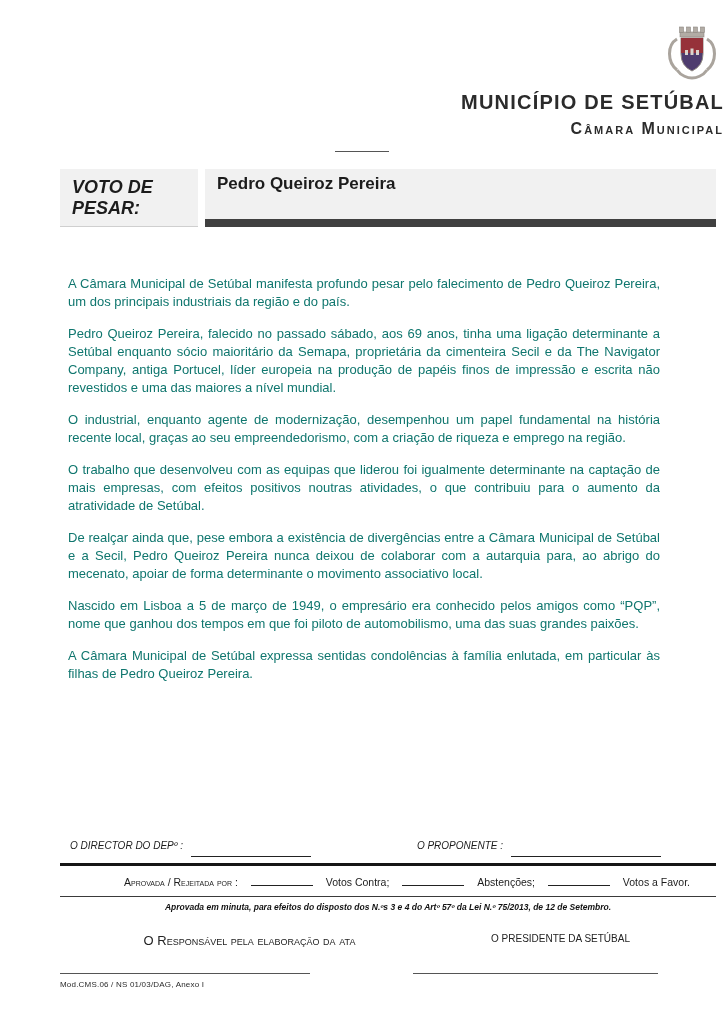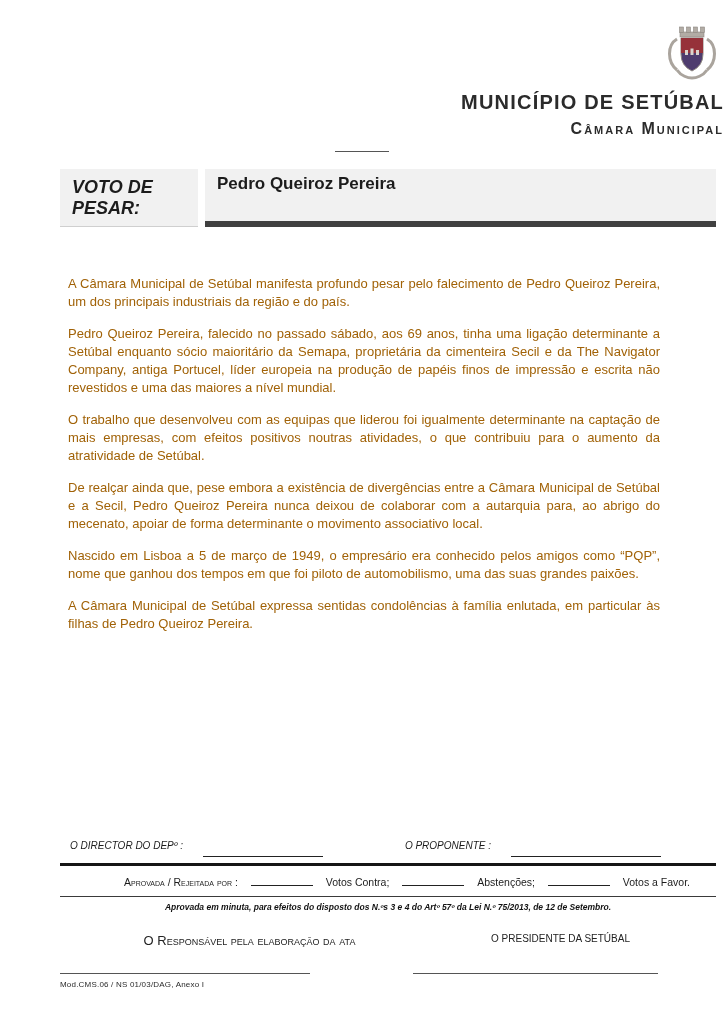--- a/index.html
+++ b/index.html
@@ -22,33 +22,33 @@
   .header-rule { width:54px; border:0; border-top:1px solid #555; margin:13px auto 0; }
 
   
   .title-bar { display:flex; gap:7px; margin:17px 8px 0 60px; }
   .title-label {
     width:138px; background:#f1f1f1; border-bottom:1px solid #cfcfcf;
     font-size:18px; font-weight:700; font-style:italic;
     padding:8px 0 7px 12px; box-sizing:border-box;
   }
   .title-subject {
-    flex:1; background:#f1f1f1; border-bottom:6px solid #404040;
+    flex:1; background:#f1f1f1; border-bottom:8px solid #404040;
     font-size:17px; font-weight:700; padding:5px 0 5px 12px;
   }
 
   
-  .body-text { margin:48px 64px 0 68px; text-align:justify; font-size:13px; line-height:18px; color:#a16207; }
+  .body-text { margin:48px 64px 0 68px; text-align:justify; font-size:13px; line-height:18px; color:#0f766e; }
   .body-text p { margin:0 0 14px 0; }
 
   
   .doc-footer { position:absolute; left:60px; top:840px; width:656px; font-size:10px; }
 
   .sig-row { display:flex; justify-content:space-between; align-items:flex-end; padding:0 55px 0 10px; }
-  .sig-group { display:flex; align-items:flex-end; gap:20px; }
+  .sig-group { display:flex; align-items:flex-end; gap:8px; }
   .sig-label { font-style:italic; font-size:10px; padding-bottom:6px; white-space:nowrap; }
   .sig-line-sm { border-bottom:1px solid #222; height:14px; }
   .w120 { width:120px; } .w150 { width:150px; }
 
   .thick-rule { border:0; border-top:3px solid #151515; margin:6px 0 0 0; }
 
   .approval-row {
     display:flex; justify-content:space-between; align-items:baseline;
     margin-top:8px; padding:0 26px 0 30px; font-size:10.5px; white-space:nowrap;
   }
@@ -107,20 +107,21 @@
   </header>
 
   <div class="title-bar">
     <div class="title-label">VOTO DE PESAR:</div>
     <div class="title-subject">Pedro Queiroz Pereira</div>
   </div>
 
   <main class="body-text">
       <p>A Câmara Municipal de Setúbal manifesta profundo pesar pelo falecimento de Pedro Queiroz Pereira, um dos principais industriais da região e do país.</p>
       <p>Pedro Queiroz Pereira, falecido no passado sábado, aos 69 anos, tinha uma ligação determinante a Setúbal enquanto sócio maioritário da Semapa, proprietária da cimenteira Secil e da The Navigator Company, antiga Portucel, líder europeia na produção de papéis finos de impressão e escrita não revestidos e uma das maiores a nível mundial.</p>
+      <p>O industrial, enquanto agente de modernização, desempenhou um papel fundamental na história recente local, graças ao seu empreendedorismo, com a criação de riqueza e emprego na região.</p>
       <p>O trabalho que desenvolveu com as equipas que liderou foi igualmente determinante na captação de mais empresas, com efeitos positivos noutras atividades, o que contribuiu para o aumento da atratividade de Setúbal.</p>
       <p>De realçar ainda que, pese embora a existência de divergências entre a Câmara Municipal de Setúbal e a Secil, Pedro Queiroz Pereira nunca deixou de colaborar com a autarquia para, ao abrigo do mecenato, apoiar de forma determinante o movimento associativo local.</p>
       <p>Nascido em Lisboa a 5 de março de 1949, o empresário era conhecido pelos amigos como “PQP”, nome que ganhou dos tempos em que foi piloto de automobilismo, uma das suas grandes paixões.</p>
       <p>A Câmara Municipal de Setúbal expressa sentidas condolências à família enlutada, em particular às filhas de Pedro Queiroz Pereira.</p>
     </main>
 
   <footer class="doc-footer">
 
     <div class="sig-row">
       <div class="sig-group">

